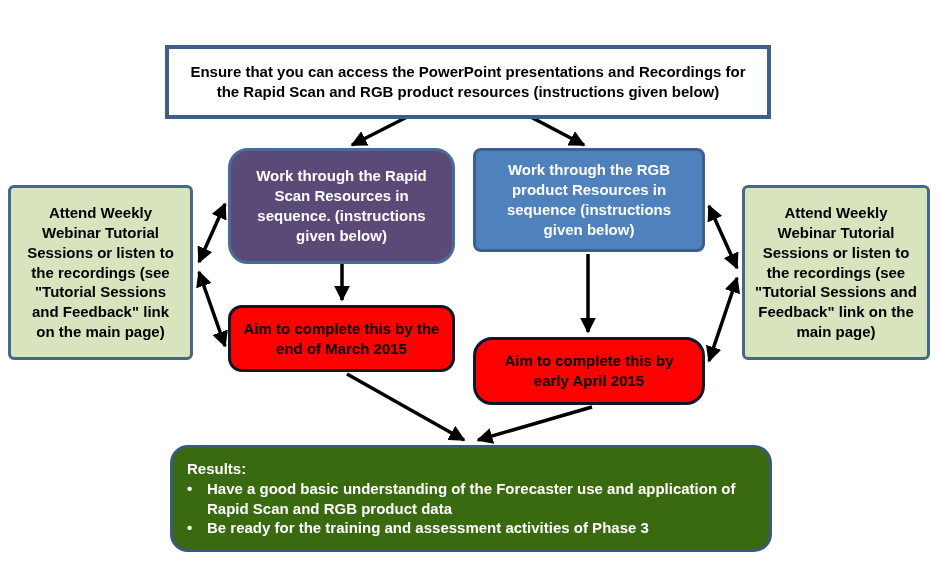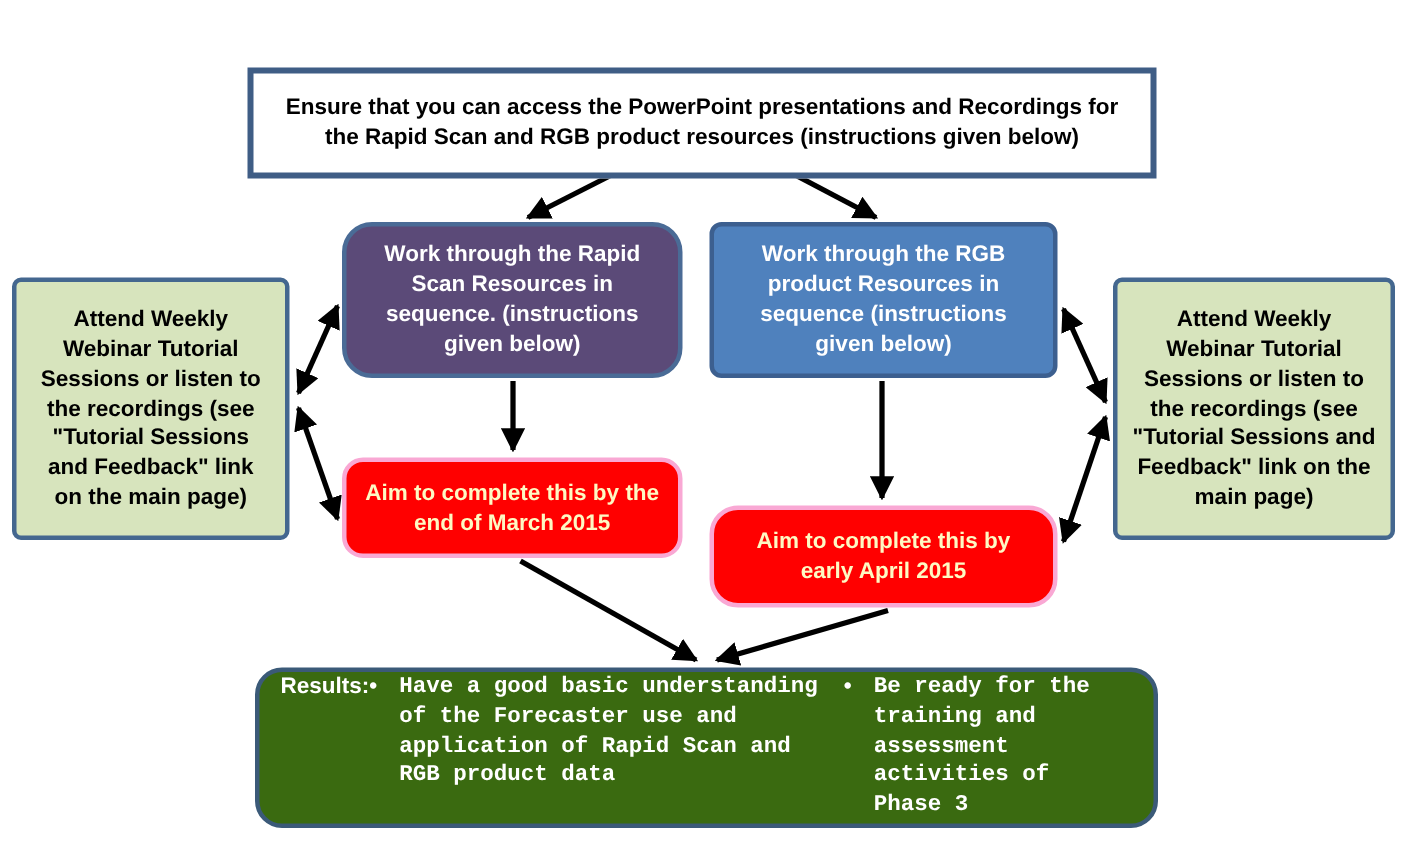--- a/index.html
+++ b/index.html
@@ -22,21 +22,21 @@
   .top-box {
     left: 165px; top: 8px; width: 606px; height: 74px;
     background: #ffffff;
     border: 4px solid #3f5d85;
     color: #000000;
     padding: 0 14px;
     margin-top: 37px;
   }
 
   .purple-box {
-    left: 228px; top: 148px; width: 227px; height: 104px;
+    left: 228px; top: 148px; width: 227px; height: 116px;
     background: #5b4a78;
     border: 3px solid #4a6b96;
     border-radius: 20px;
     color: #ffffff;
     padding: 0 16px;
   }
 
   .blue-box {
     left: 473px; top: 148px; width: 232px; height: 104px;
     background: #4f81bd;
@@ -51,42 +51,43 @@
     border: 3px solid #44678f;
     border-radius: 6px;
     color: #000000;
     padding: 0 10px;
   }
   .green-left  { left: 8px;   top: 185px; width: 185px; height: 175px; }
   .green-right { left: 742px; top: 185px; width: 188px; height: 175px; }
 
   .red-box {
     background: #ff0000;
-    border: 3px solid #f9a8d4;
+    border: 3px solid #0f172a;
     border-radius: 14px;
-    color: #fef9c3;
+    color: #000000;
   }
   .red-march { left: 228px; top: 305px; width: 227px; height: 67px; padding: 0 10px; }
   .red-april { left: 473px; top: 337px; width: 232px; height: 68px; padding: 0 10px; border-radius: 19px; }
 
   .results-box {
     left: 170px; top: 445px; width: 602px; height: 107px;
     background: #3a6a10;
     border: 3px solid #3b5a78;
     border-radius: 18px;
     color: #ffffff;
     display: flex;
+    flex-direction: column;
     align-items: flex-start;
     justify-content: center;
     text-align: left;
     padding: 0 14px;
   }
   .results-box .bullet { display: flex; }
   .results-box .bullet .dot { width: 20px; flex: 0 0 20px; }
-  .results-box .bullet .btxt { flex: 1; padding-right: 10px; font-family: Liberation Mono, monospace; }
+  .results-box .bullet .btxt { flex: 1; padding-right: 10px; }
 
   svg.arrows { position: absolute; left: 0; top: 0; width: 939px; height: 571px; pointer-events: none; }
   svg.arrows line { stroke: #000000; stroke-width: 3.5; }
 </style>
 </head>
 <body>
 
 <div class="canvas">
 
   <svg class="arrows" viewBox="0 0 939 571">

